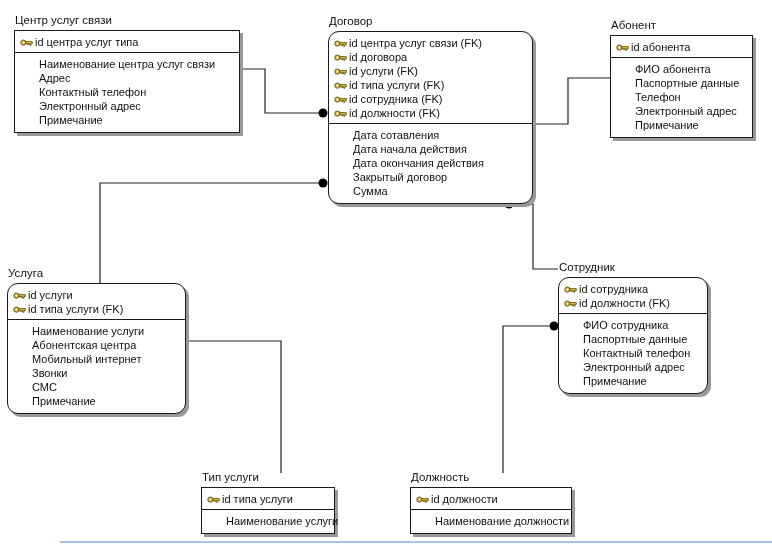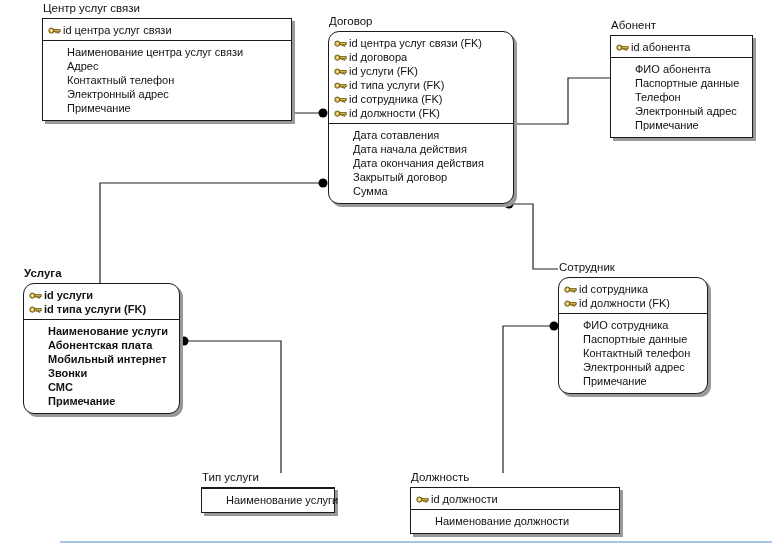--- a/index.html
+++ b/index.html
@@ -56,48 +56,48 @@
     <g fill="none" stroke="var(--line,#222)" stroke-width="1.2">
       <polyline points="281,473 281,341 188,341"></polyline>
       <circle cx="184" cy="341" r="4.5" fill="#000" stroke="none"></circle>
     </g>
     <g fill="none" stroke="var(--line,#222)" stroke-width="1.2">
       <polyline points="503,473 503,326 550,326"></polyline>
       <circle cx="554" cy="326" r="4.5" fill="#000" stroke="none"></circle>
     </g>
   </svg>
 
-  <div class="entity" style="left:14px;top:18px;width:250px;margin-left:28px;">
+  <div class="entity" style="left:14px;top:30px;width:226px;">
     <div class="entity-label">Центр услуг связи</div>
     <div class="entity-box">
       <div class="section-keys">
 
       <div class="row key-row">
           <span class="key-icon">
             <svg width="13" height="11" viewBox="0 0 13 11">
                 <circle cx="3.4" cy="5.6" r="2.6" fill="var(--key-icon,#dcbc50)" stroke="var(--key-icon-outline,#5d4a00)" stroke-width="0.9"></circle>
                 <circle cx="3.4" cy="5.6" r="0.9" fill="#fff"></circle>
                 <path d="M5.8 4.6 H12.3 V6.5 H11 V8.2 H9.7 V6.5 H8.7 V7.6 H7.4 V6.5 H5.8 Z" fill="var(--key-icon,#dcbc50)" stroke="var(--key-icon-outline,#5d4a00)" stroke-width="0.8"></path>
               </svg>
           </span>
-          <span class="row-text">id центра услуг связи</span>
+          <span class="row-text">id центра услуг типа</span>
         </div>
         </div>
       <div class="section-attrs">
 
       <div class="row">Наименование центра услуг связи</div>
           <div class="row">Адрес</div>
           <div class="row">Контактный телефон</div>
           <div class="row">Электронный адрес</div>
           <div class="row">Примечание</div>
         </div>
     </div>
   </div>
 
-  <div class="entity rounded" style="left:328px;top:31px;width:186px;">
+  <div class="entity rounded" style="left:328px;top:31px;width:205px;">
     <div class="entity-label">Договор</div>
     <div class="entity-box">
       <div class="section-keys">
 
       <div class="row key-row">
           <span class="key-icon">
             <svg width="13" height="11" viewBox="0 0 13 11">
                 <circle cx="3.4" cy="5.6" r="2.6" fill="var(--key-icon,#dcbc50)" stroke="var(--key-icon-outline,#5d4a00)" stroke-width="0.9"></circle>
                 <circle cx="3.4" cy="5.6" r="0.9" fill="#fff"></circle>
                 <path d="M5.8 4.6 H12.3 V6.5 H11 V8.2 H9.7 V6.5 H8.7 V7.6 H7.4 V6.5 H5.8 Z" fill="var(--key-icon,#dcbc50)" stroke="var(--key-icon-outline,#5d4a00)" stroke-width="0.8"></path>
@@ -187,21 +187,21 @@
 
       <div class="row">ФИО абонента</div>
           <div class="row">Паспортные данные</div>
           <div class="row">Телефон</div>
           <div class="row">Электронный адрес</div>
           <div class="row">Примечание</div>
         </div>
     </div>
   </div>
 
-  <div class="entity rounded" style="left:23px;top:283px;width:157px;font-weight:bold;">
+  <div class="entity rounded" style="left:7px;top:283px;width:179px;">
     <div class="entity-label">Услуга</div>
     <div class="entity-box">
       <div class="section-keys">
 
       <div class="row key-row">
           <span class="key-icon">
             <svg width="13" height="11" viewBox="0 0 13 11">
                 <circle cx="3.4" cy="5.6" r="2.6" fill="var(--key-icon,#dcbc50)" stroke="var(--key-icon-outline,#5d4a00)" stroke-width="0.9"></circle>
                 <circle cx="3.4" cy="5.6" r="0.9" fill="#fff"></circle>
                 <path d="M5.8 4.6 H12.3 V6.5 H11 V8.2 H9.7 V6.5 H8.7 V7.6 H7.4 V6.5 H5.8 Z" fill="var(--key-icon,#dcbc50)" stroke="var(--key-icon-outline,#5d4a00)" stroke-width="0.8"></path>
@@ -216,21 +216,21 @@
                 <circle cx="3.4" cy="5.6" r="0.9" fill="#fff"></circle>
                 <path d="M5.8 4.6 H12.3 V6.5 H11 V8.2 H9.7 V6.5 H8.7 V7.6 H7.4 V6.5 H5.8 Z" fill="var(--key-icon,#dcbc50)" stroke="var(--key-icon-outline,#5d4a00)" stroke-width="0.8"></path>
               </svg>
           </span>
           <span class="row-text">id типа услуги (FK)</span>
         </div>
         </div>
       <div class="section-attrs">
 
       <div class="row">Наименование услуги</div>
-          <div class="row">Абонентская плата</div>
+          <div class="row">Абонентская центра</div>
           <div class="row">Мобильный интернет</div>
           <div class="row">Звонки</div>
           <div class="row">СМС</div>
           <div class="row">Примечание</div>
         </div>
     </div>
   </div>
 
   <div class="entity rounded" style="left:558px;top:277px;width:150px;">
     <div class="entity-label">Сотрудник</div>
@@ -265,28 +265,41 @@
           <div class="row">Контактный телефон</div>
           <div class="row">Электронный адрес</div>
           <div class="row">Примечание</div>
         </div>
     </div>
   </div>
 
   <div class="entity" style="left:201px;top:487px;width:134px;">
     <div class="entity-label">Тип услуги</div>
     <div class="entity-box">
+      <div class="section-keys">
+
+      <div class="row key-row">
+          <span class="key-icon">
+            <svg width="13" height="11" viewBox="0 0 13 11">
+                <circle cx="3.4" cy="5.6" r="2.6" fill="var(--key-icon,#dcbc50)" stroke="var(--key-icon-outline,#5d4a00)" stroke-width="0.9"></circle>
+                <circle cx="3.4" cy="5.6" r="0.9" fill="#fff"></circle>
+                <path d="M5.8 4.6 H12.3 V6.5 H11 V8.2 H9.7 V6.5 H8.7 V7.6 H7.4 V6.5 H5.8 Z" fill="var(--key-icon,#dcbc50)" stroke="var(--key-icon-outline,#5d4a00)" stroke-width="0.8"></path>
+              </svg>
+          </span>
+          <span class="row-text">id типа услуги</span>
+        </div>
+        </div>
       <div class="section-attrs">
 
       <div class="row">Наименование услуги</div>
         </div>
     </div>
   </div>
 
-  <div class="entity" style="left:410px;top:487px;width:210px;">
+  <div class="entity" style="left:410px;top:487px;width:162px;">
     <div class="entity-label">Должность</div>
     <div class="entity-box">
       <div class="section-keys">
 
       <div class="row key-row">
           <span class="key-icon">
             <svg width="13" height="11" viewBox="0 0 13 11">
                 <circle cx="3.4" cy="5.6" r="2.6" fill="var(--key-icon,#dcbc50)" stroke="var(--key-icon-outline,#5d4a00)" stroke-width="0.9"></circle>
                 <circle cx="3.4" cy="5.6" r="0.9" fill="#fff"></circle>
                 <path d="M5.8 4.6 H12.3 V6.5 H11 V8.2 H9.7 V6.5 H8.7 V7.6 H7.4 V6.5 H5.8 Z" fill="var(--key-icon,#dcbc50)" stroke="var(--key-icon-outline,#5d4a00)" stroke-width="0.8"></path>

